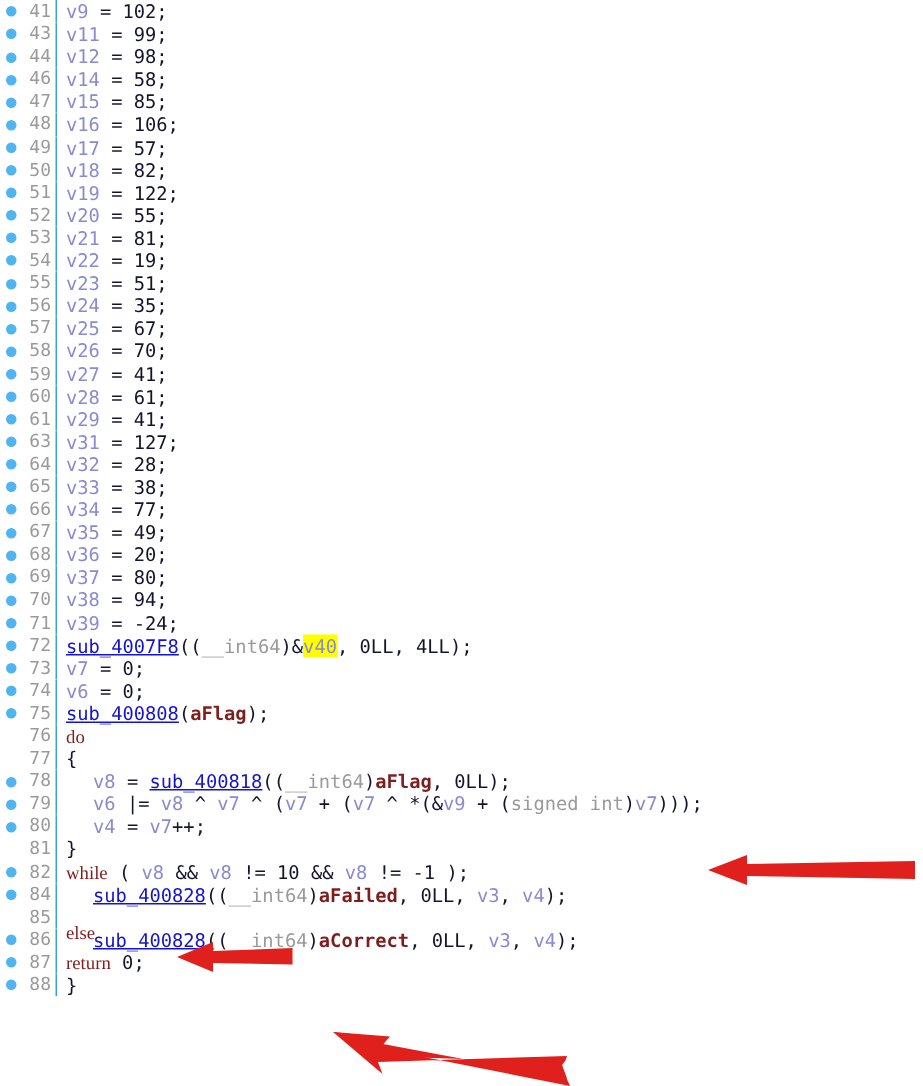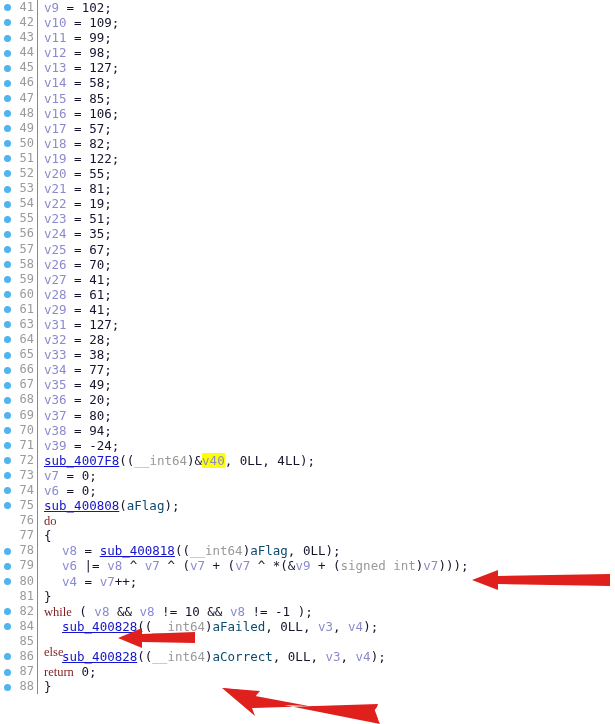--- a/index.html
+++ b/index.html
@@ -79,40 +79,38 @@
     color: #1a1a6e;
   }
 
   
   .var   { color: #8a8ad0; }
   .fn    { color: #1414cc; text-decoration: underline; }
   .kw    { color: #7f1d1d; font-family: Liberation Serif, serif; }
   .num   { color: #14142d; }
   .punc  { color: #14142d; }
   .type  { color: #9a9a9a; }
-  .str   { color: #0c4a6e; font-weight: normal; }
+  .str   { color: #7f1d1d; font-weight: bold; }
   .op    { color: #14142d; }
   .hl    { background: #ffff00; color: #8a8ad0; }
 
   
   .arrow {
     position: absolute;
     pointer-events: none;
   }
 </style>
 </head>
 <body>
 
 <div id="editor">
   <div class="code-lines" id="code-lines">
       <div class="line"><div class="gutter"><span class="bp-dot"></span><span class="lnum">41</span></div><div class="code" style="padding-left: 6px;"><span class="var">v9</span><span class="op"> = </span><span class="num">102</span><span class="punc">;</span></div></div>
-      <div class="line"><div class="gutter"><span class="bp-dot"></span><span class="lnum">42</span></div><div class="code" style="padding-left: 6px;"><span class="var">v10</span><span class="op"> = </span><span class="num">109</span><span class="punc">;</span></div></div>
       <div class="line"><div class="gutter"><span class="bp-dot"></span><span class="lnum">43</span></div><div class="code" style="padding-left: 6px;"><span class="var">v11</span><span class="op"> = </span><span class="num">99</span><span class="punc">;</span></div></div>
       <div class="line"><div class="gutter"><span class="bp-dot"></span><span class="lnum">44</span></div><div class="code" style="padding-left: 6px;"><span class="var">v12</span><span class="op"> = </span><span class="num">98</span><span class="punc">;</span></div></div>
-      <div class="line"><div class="gutter"><span class="bp-dot"></span><span class="lnum">45</span></div><div class="code" style="padding-left: 6px;"><span class="var">v13</span><span class="op"> = </span><span class="num">127</span><span class="punc">;</span></div></div>
       <div class="line"><div class="gutter"><span class="bp-dot"></span><span class="lnum">46</span></div><div class="code" style="padding-left: 6px;"><span class="var">v14</span><span class="op"> = </span><span class="num">58</span><span class="punc">;</span></div></div>
       <div class="line"><div class="gutter"><span class="bp-dot"></span><span class="lnum">47</span></div><div class="code" style="padding-left: 6px;"><span class="var">v15</span><span class="op"> = </span><span class="num">85</span><span class="punc">;</span></div></div>
       <div class="line"><div class="gutter"><span class="bp-dot"></span><span class="lnum">48</span></div><div class="code" style="padding-left: 6px;"><span class="var">v16</span><span class="op"> = </span><span class="num">106</span><span class="punc">;</span></div></div>
       <div class="line"><div class="gutter"><span class="bp-dot"></span><span class="lnum">49</span></div><div class="code" style="padding-left: 6px;"><span class="var">v17</span><span class="op"> = </span><span class="num">57</span><span class="punc">;</span></div></div>
       <div class="line"><div class="gutter"><span class="bp-dot"></span><span class="lnum">50</span></div><div class="code" style="padding-left: 6px;"><span class="var">v18</span><span class="op"> = </span><span class="num">82</span><span class="punc">;</span></div></div>
       <div class="line"><div class="gutter"><span class="bp-dot"></span><span class="lnum">51</span></div><div class="code" style="padding-left: 6px;"><span class="var">v19</span><span class="op"> = </span><span class="num">122</span><span class="punc">;</span></div></div>
       <div class="line"><div class="gutter"><span class="bp-dot"></span><span class="lnum">52</span></div><div class="code" style="padding-left: 6px;"><span class="var">v20</span><span class="op"> = </span><span class="num">55</span><span class="punc">;</span></div></div>
       <div class="line"><div class="gutter"><span class="bp-dot"></span><span class="lnum">53</span></div><div class="code" style="padding-left: 6px;"><span class="var">v21</span><span class="op"> = </span><span class="num">81</span><span class="punc">;</span></div></div>
       <div class="line"><div class="gutter"><span class="bp-dot"></span><span class="lnum">54</span></div><div class="code" style="padding-left: 6px;"><span class="var">v22</span><span class="op"> = </span><span class="num">19</span><span class="punc">;</span></div></div>
       <div class="line"><div class="gutter"><span class="bp-dot"></span><span class="lnum">55</span></div><div class="code" style="padding-left: 6px;"><span class="var">v23</span><span class="op"> = </span><span class="num">51</span><span class="punc">;</span></div></div>

